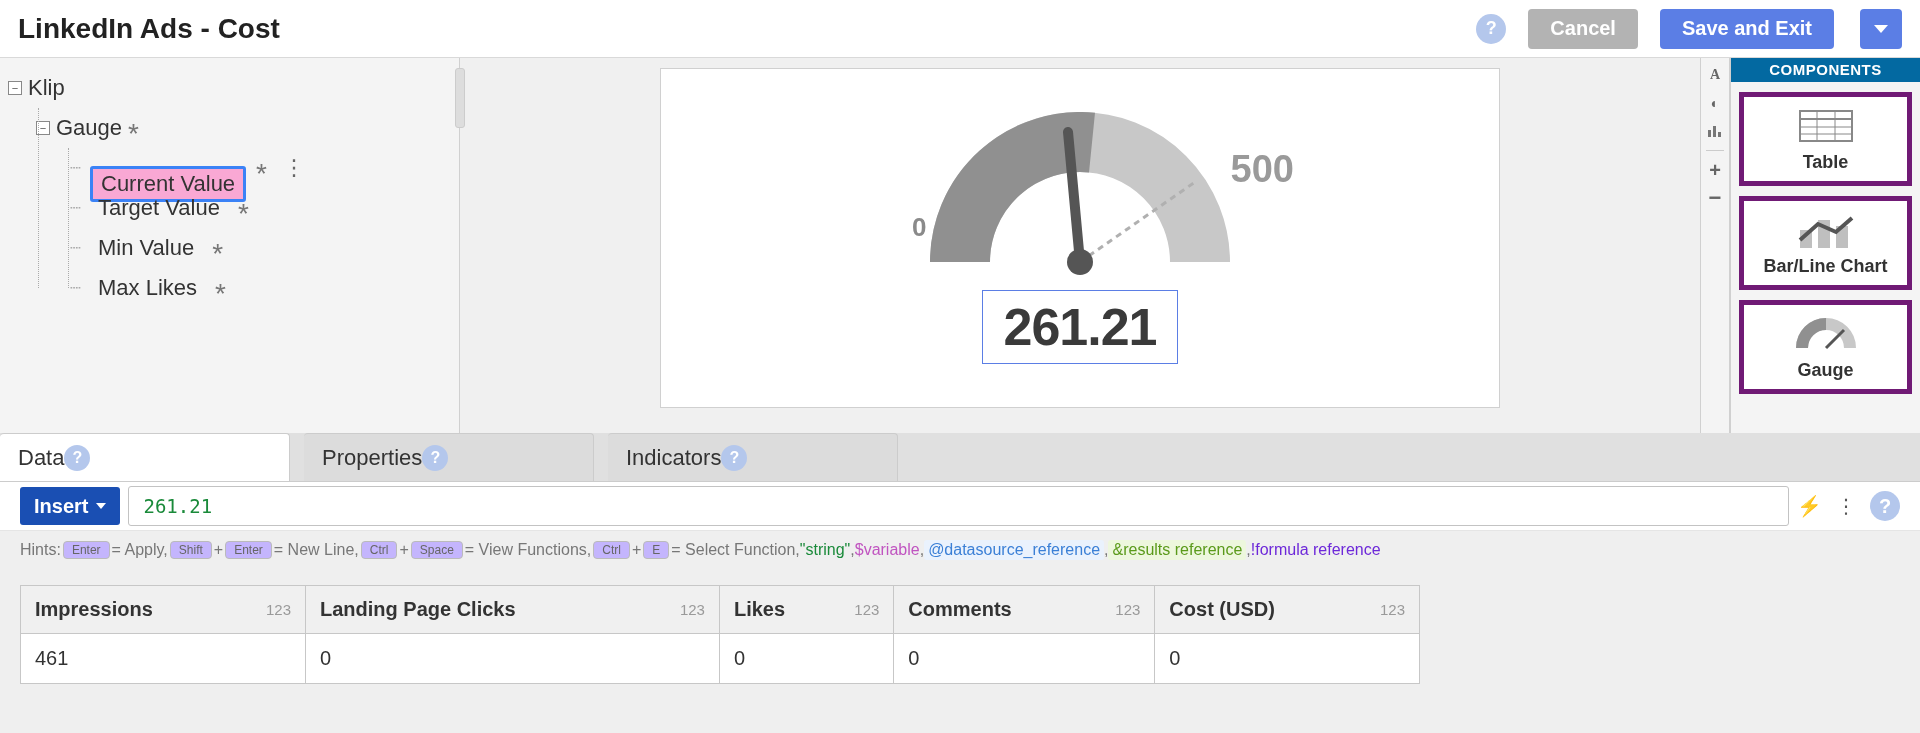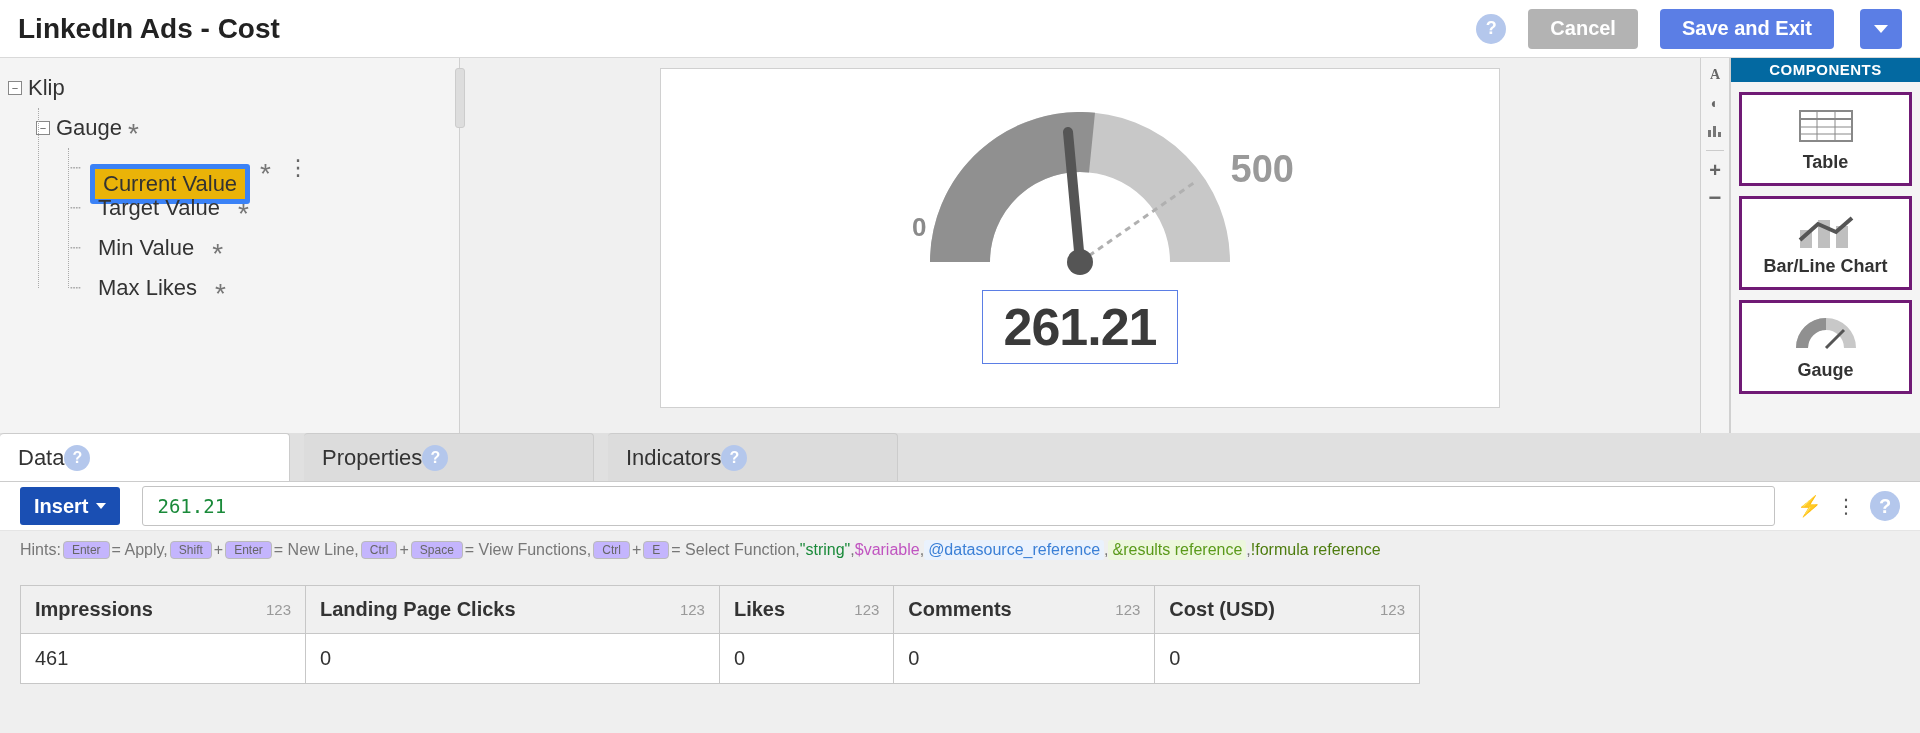--- a/index.html
+++ b/index.html
@@ -24,65 +24,65 @@
   
   .tree-panel { width: 460px; background: #f4f4f4; border-right: 1px solid #d0d0d0; padding: 10px 6px 10px 4px; position: relative; }
   .tree-grip { position: absolute; right: -6px; top: 10px; width: 10px; height: 60px; background: #ddd; border:1px solid #ccc; border-radius: 3px; }
   .tree-row { display: flex; align-items: center; gap: 6px; height: 40px; padding-left: 4px; font-size: 22px; color: #333; cursor: pointer; }
   .expander { width: 14px; height: 14px; border: 1px solid #888; font-size: 11px; display:flex; align-items:center; justify-content:center; line-height:1; color:#555; background:#fff; }
   .tree-children { margin-left: 30px; position: relative; }
   .tree-children::before { content: ""; position: absolute; left: 4px; top: 0; bottom: 20px; border-left: 1px dotted #aaa; }
   .leaf-row { display: flex; align-items: center; gap: 10px; height: 40px; padding-left: 26px; font-size: 22px; color: #333; cursor: pointer; position: relative; }
   .leaf-row::before { content: "┈"; position: absolute; left: 6px; color: #aaa; font-size: 18px; }
   .leaf-label { padding: 2px 8px; border-radius: 3px; }
-  .leaf-selected .leaf-label { background: #eab308; border: 5px solid #3b82f6; margin-top: 32px; }
+  .leaf-selected .leaf-label { background: #f9a8d4; border: 3px solid #3b82f6; margin-top: 32px; }
   .ast { color: #777; font-size: 28px; line-height: 10px; position: relative; top: 6px; }
   .vdots { font-size: 22px; color: #666; padding: 0 6px; cursor: pointer; }
   
   
   .canvas-wrap { flex: 1; display: flex; justify-content: center; align-items: flex-start; padding-top: 10px; position: relative; }
   .klip-box { width: 840px; height: 340px; background: #fff; border: 1px solid #d0d0d0; display: flex; flex-direction: column; align-items: center; justify-content: center; gap: 8px; position: relative; }
   .gauge-holder { position: relative; width: 320px; height: 170px; }
   .gauge-svg { width: 320px; height: 170px; }
   .gauge-min, .gauge-max { position: absolute; font-size: 26px; color: #8a8a8a; font-weight: 600; }
   .gauge-min { left: -8px; top: 100px; }
   .gauge-max { right: -54px; top: 36px; font-size: 38px; color: #9a9a9a; font-weight: 700; }
   .gauge-value-box { border: 1px solid #5b7ee5; background: #fff; padding: 6px 20px; font-size: 52px; font-weight: 800; color: #3a3a3a; letter-spacing: -1px; }
   
   
   .right-col { display: flex; height: 100%; }
   .toolstrip { width: 30px; background: #f4f4f4; border-left: 1px solid #d0d0d0; border-right: 1px solid #d0d0d0; display: flex; flex-direction: column; align-items: center; padding-top: 6px; gap: 6px; }
   .toolstrip .tool { width: 22px; height: 22px; display: flex; align-items: center; justify-content: center; color: #666; font-size: 14px; cursor: pointer; }
   .toolstrip .sep { width: 18px; height: 1px; background: #ccc; margin: 2px 0; }
   .components { width: 190px; background: #f4f4f4; border-left: 1px solid #d0d0d0; padding: 0; }
   .components-header { background: #0369a1; color: #fff; text-align: center; font-weight: 700; font-size: 15px; height: 24px; line-height: 24px; letter-spacing: 0.5px; }
-  .comp-item { background: #fff; border: 3px solid #701a75; margin: 10px 8px; height: 94px; display: flex; flex-direction: column; align-items: center; justify-content: center; gap: 6px; cursor: pointer; font-weight: 700; font-size: 18px; color: #333; }
+  .comp-item { background: #fff; border: 5px solid #701a75; margin: 10px 8px; height: 94px; display: flex; flex-direction: column; align-items: center; justify-content: center; gap: 6px; cursor: pointer; font-weight: 700; font-size: 18px; color: #333; }
   .comp-icon { width: 60px; height: 40px; display:flex; align-items:center; justify-content:center; }
 
   
   .lower { height: 300px; display: flex; flex-direction: column; }
   .tabs-row { display: flex; background: #e0e0e0; height: 48px; }
   .tab { display: flex; align-items: center; width: 290px; padding: 0 14px 0 18px; font-size: 22px; color: #333; cursor: pointer; border-top: 1px solid #ccc; border-right: 1px solid #ccc; background: #dcdcdc; margin-right: 14px; border-radius: 4px 4px 0 0; }
   .tab-active { background: #fff; }
   .tab .help-circle { width: 26px; height: 26px; font-size: 16px; }
 
-  .formula-row { background: #fff; height: 50px; display: flex; align-items: center; gap: 22px; padding: 0 20px; border-top: 1px solid #ccc; border-bottom: 1px solid #e5e5e5; }
+  .formula-row { background: #fff; height: 50px; display: flex; align-items: center; gap: 8px; padding: 0 20px; border-top: 1px solid #ccc; border-bottom: 1px solid #e5e5e5; }
   .insert-btn { background: #1a4fb3; color: #fff; height: 38px; padding: 0 14px; display: inline-flex; align-items: center; gap: 8px; border-radius: 3px; font-size: 20px; font-weight: 600; cursor: pointer; border: none; }
   .insert-btn .caret2 { width:0;height:0;border-left:5px solid transparent;border-right:5px solid transparent;border-top:6px solid #fff; }
   .formula-input { flex: 1; height: 40px; border: 1px solid #c3c3c3; border-radius: 3px; padding: 0 14px; font-family: Menlo, Consolas, monospace; font-size: 19px; color: #1a8a3a; }
   .fx-icons { display: flex; align-items: center; gap: 14px; color: #555; }
   .fx-icons span { cursor: pointer; font-size: 20px; }
 
   .hints-row { background: #efefef; height: 38px; display: flex; align-items: center; padding: 0 20px; font-size: 16px; color: #777; flex-wrap: nowrap; white-space: nowrap; }
   .kbd { display: inline-flex; align-items: center; border: 1px solid #bbb; background: #c4b5fd; border-radius: 4px; padding: 1px 8px; font-size: 12px; color: #666; margin: 12px 2px; }
   .hint-string { color: #1a8a3a; }
   .hint-var { color: #c054c0; }
   .hint-ds { color: #3a7fd6; background: #eaf2fd; padding: 1px 4px; border-radius: 3px; }
   .hint-res { color: #5a9a1a; background: #edf7dd; padding: 1px 4px; border-radius: 3px; }
-  .hint-form { color: #4d7c0f; }
+  .hint-form { color: #6d28d9; }
 
   .data-table-wrap { padding: 16px 20px 0 20px; background: #efefef; flex:1; }
   .data-table { width: 1400px; border-collapse: collapse; background: #fff; }
   .data-table th, .data-table td { border: 1px solid #c7c7c7; text-align: left; font-size: 20px; color: #333; }
   .data-table th { background: #f0f0f0; height: 48px; padding: 0 14px; font-weight: 700; }
   .th-inner { display:flex; justify-content: space-between; align-items:center; }
   .type-badge { font-size: 15px; color: #9a9a9a; font-weight: 400; }
   .data-table td { height: 50px; padding: 0 14px; }
 </style>
 </head>

